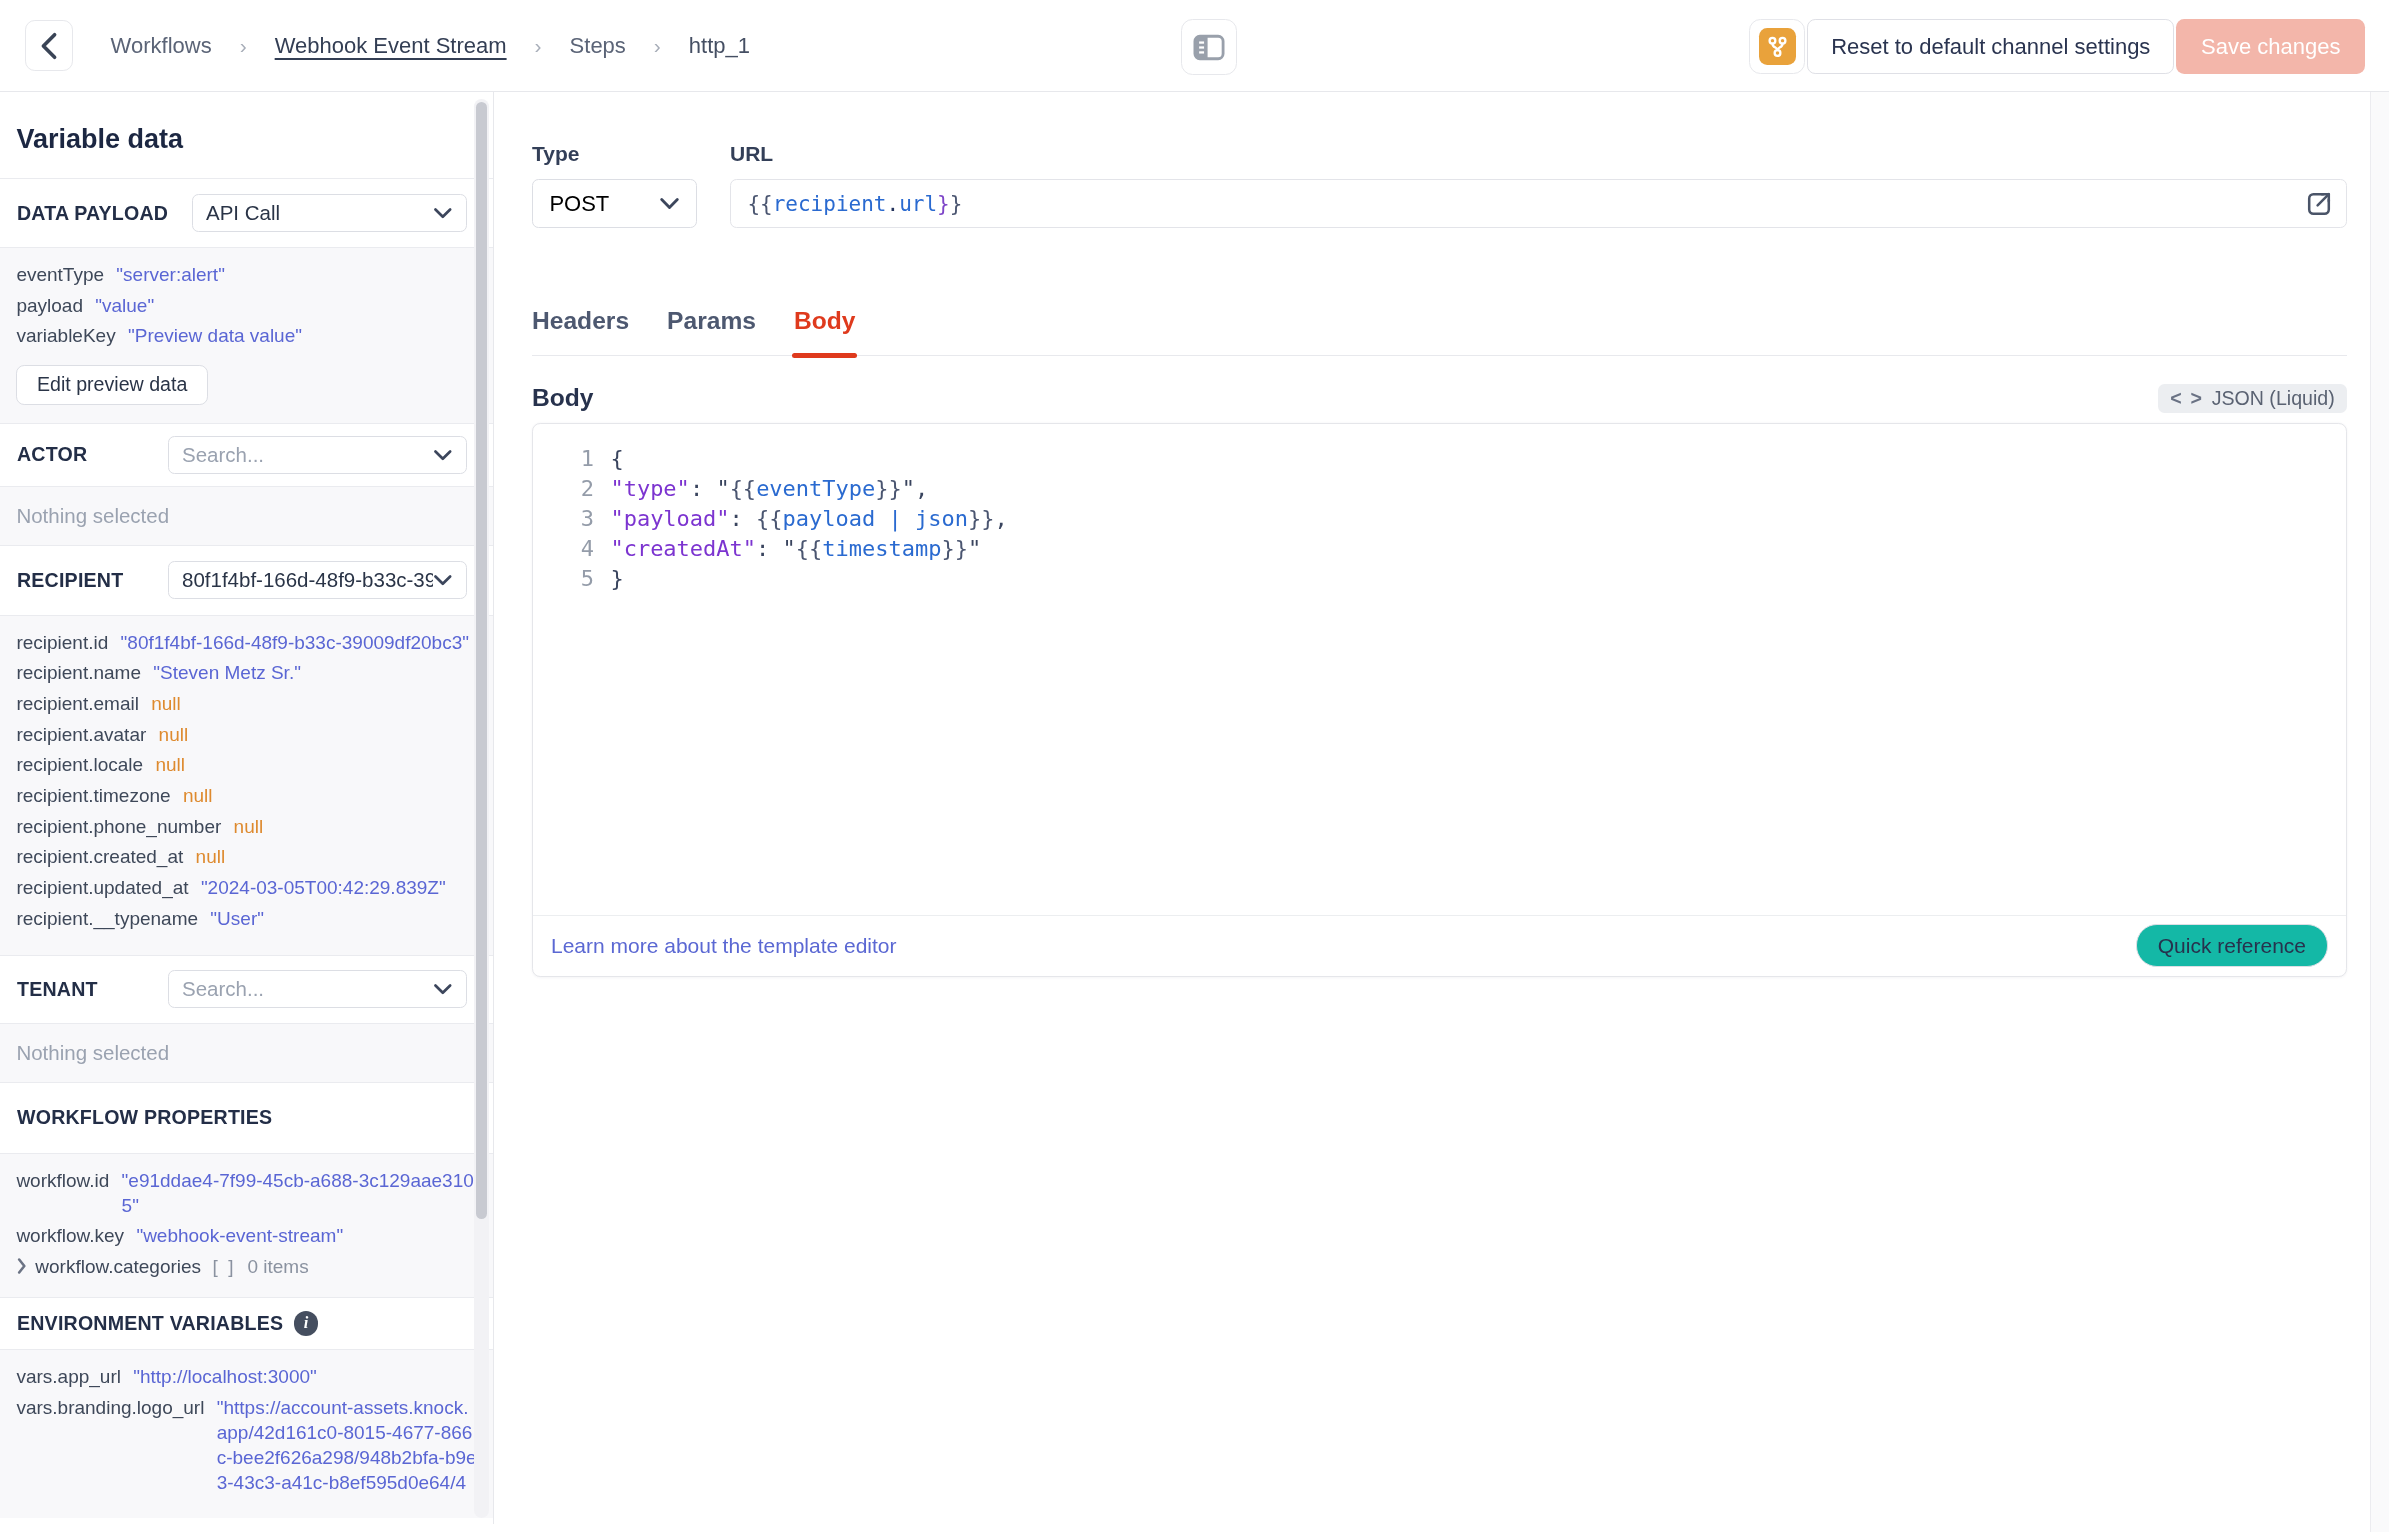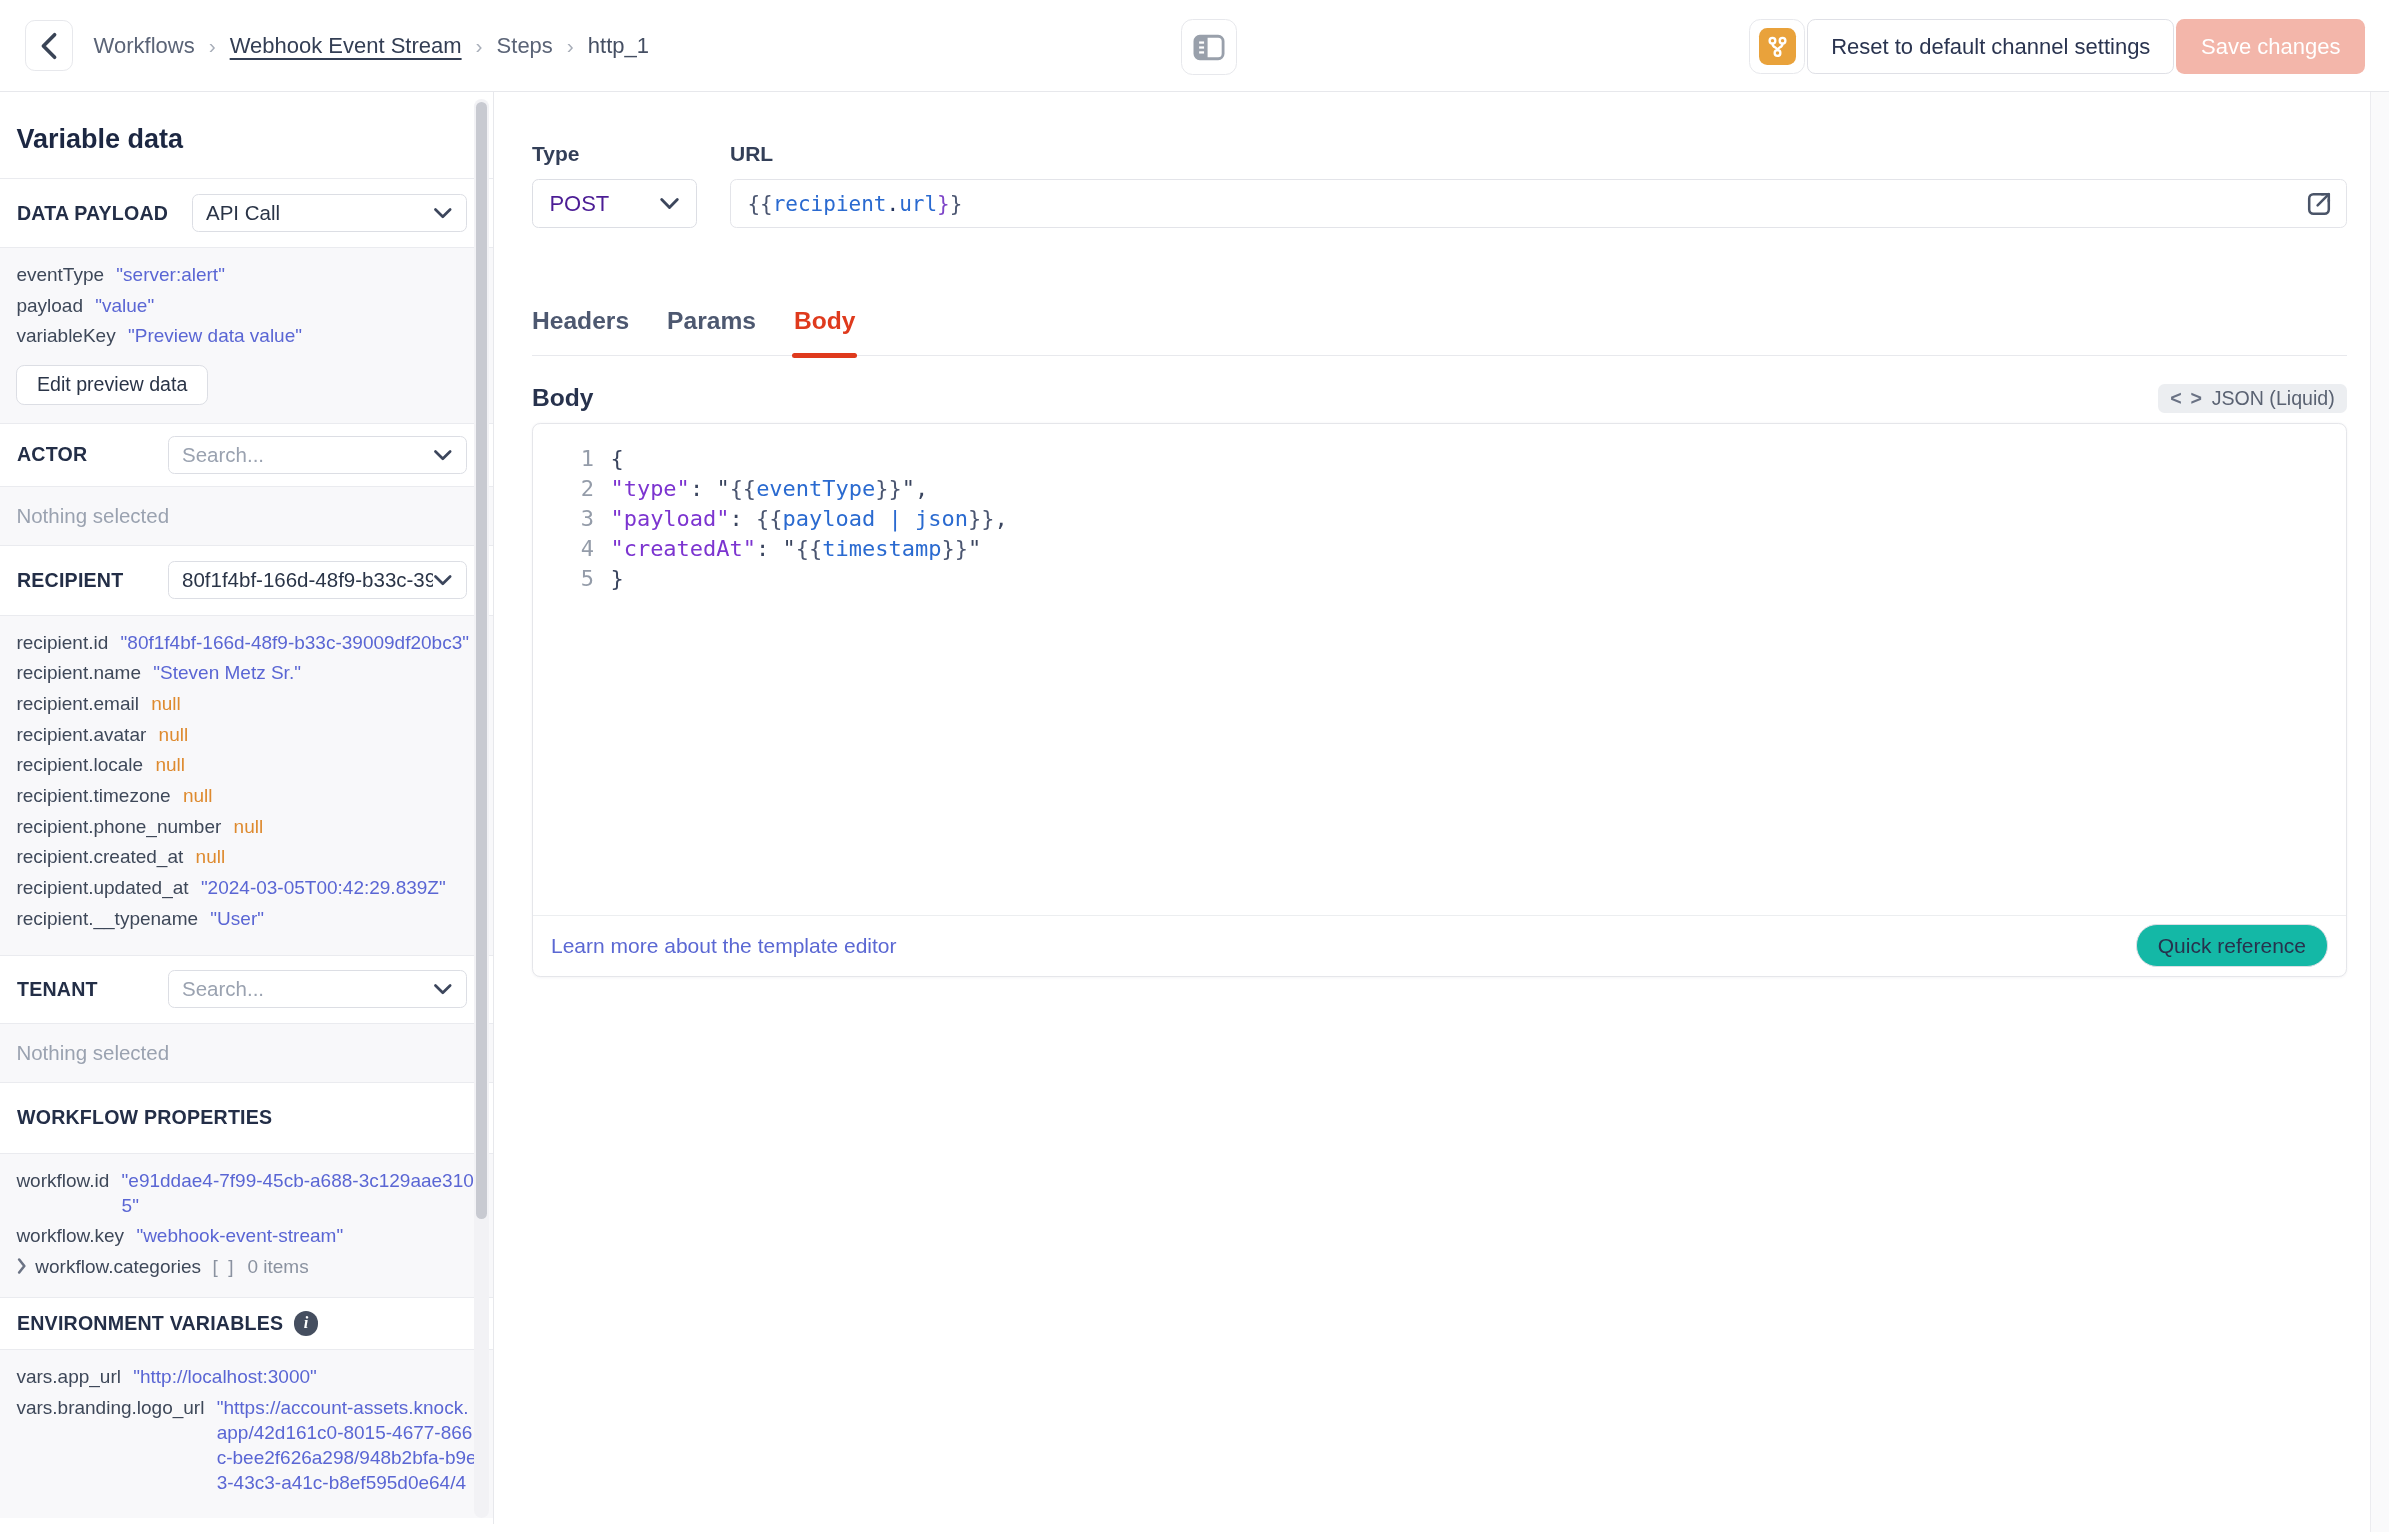--- a/index.html
+++ b/index.html
@@ -5,21 +5,21 @@
   * { margin:0; padding:0; box-sizing:border-box; }
   html,body { width:2389px; height:1532px; }
   body { font-family:"Liberation Sans", sans-serif; background:#fff; color:#2a3447; }
   #app { position:relative; width:2389px; height:1532px; overflow:hidden; background:#fff; }
 
   
   .topbar { position:absolute; left:0; top:0; width:100%; height:92px; background:#fff;
             border-bottom:0.8px solid var(--border,#e7e8ec); display:flex; align-items:center; z-index:5; }
   .back-btn { width:48px; height:51px; margin-left:24.6px; border:0.8px solid #e7e8ec; border-radius:9.8px;
               background:#fff; display:flex; align-items:center; justify-content:center; cursor:pointer; }
-  .breadcrumbs { display:flex; align-items:center; gap:14px; margin-left:21px; font-size:22px; }
+  .breadcrumbs { display:flex; align-items:center; gap:28px; margin-left:38px; font-size:22px; }
   .bc-item { color:#5b6477; }
   .bc-link { color:#333e54; text-decoration:underline; text-underline-offset:4.9px; }
   .bc-current { color:#454f63; }
   .bc-sep { color:#a7adb8; font-size:21px; }
   .panel-toggle { position:absolute; left:1181px; top:19px; width:56px; height:56px; border:0.8px solid #e7e8ec;
                   border-radius:11.5px; background:#fff; display:flex; align-items:center; justify-content:center; cursor:pointer; }
   .topbar-right { position:absolute; right:24px; top:19px; display:flex; align-items:center; gap:2px; }
   .vcs-btn { width:56px; height:55px; border:0.8px solid #e7e8ec; border-radius:11.5px; background:#fff;
              display:flex; align-items:center; justify-content:center; cursor:pointer; }
   .vcs-badge { width:37px; height:37px; border-radius:8.2px; background:var(--vcs-orange,#e9a23b);
@@ -62,21 +62,21 @@
   .h83{height:68px;} .h76{height:62px;} .h84{height:69px;} .h82{height:67px;} .h85{height:70px;} .h62{height:51px;}
 
   
   .main { position:absolute; left:494px; top:92px; right:0; bottom:0; background:#fff; }
   .main-track { position:absolute; right:0; top:0; bottom:0; width:19px; background:#fafafb; border-left:0.8px solid #ececf0; }
   .main-inner { padding:50px 42px 0 38px; }
   .req-row { display:flex; }
   .field-label { font-size:21px; font-weight:700; color:#333f58; margin-bottom:13px; }
   .method-select { width:165px; height:49px; border:0.8px solid #dcdee4; border-radius:6.5px; background:#fff;
                    display:flex; align-items:center; justify-content:space-between; padding:0 16.4px; cursor:pointer; }
-  .method-select .sel-text { font-size:22px; font-weight:500; color:#4c1d95; }
+  .method-select .sel-text { font-size:22px; font-weight:500; color:#000000; }
   .url-col { flex:1; margin-left:33px; }
   .url-input { height:49px; border:0.8px solid #e3e4e9; border-radius:6.5px; background:#fff; display:flex;
                align-items:center; padding:0 16.4px; font-family:"DejaVu Sans Mono",monospace; font-size:21px; position:relative; }
   .url-ext { position:absolute; right:13px; top:9.8px; cursor:pointer; display:flex; }
 
   .tabs { display:flex; gap:38px; margin-top:79px; border-bottom:1.6px solid #e8e9ed; }
   .tab { font-size:24.6px; font-weight:700; color:#4d5870; padding-bottom:19.6px; position:relative; cursor:pointer; }
   .tab.active { color:var(--accent-red,#df3a1d); font-weight:600; }
   .tab.active::after { content:""; position:absolute; left:-1.6px; right:-1.6px; bottom:-3.3px; height:4.9px;
                        border-radius:2.5px; background:var(--accent-red,#df3a1d); }

